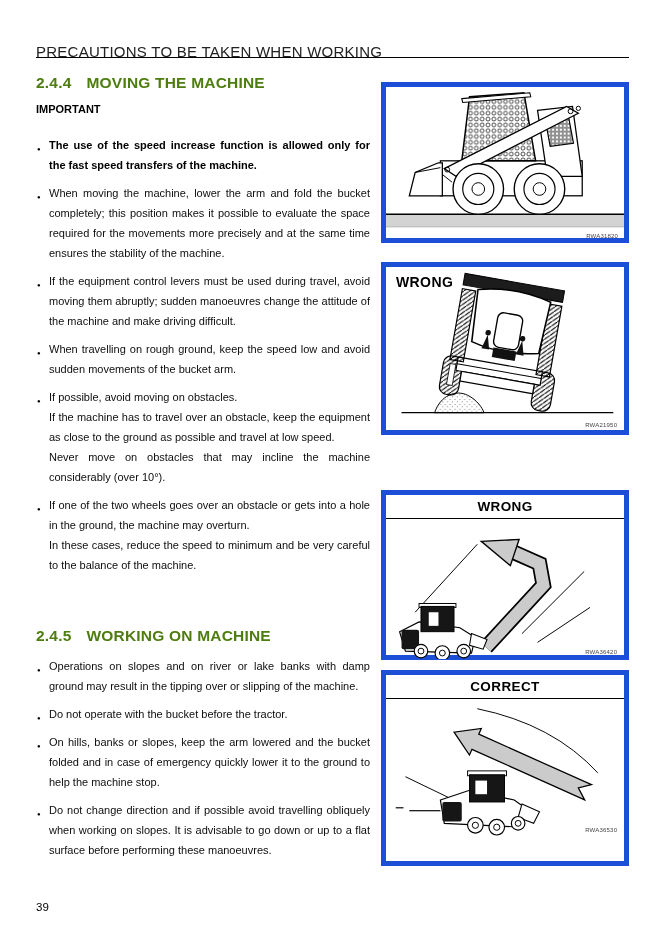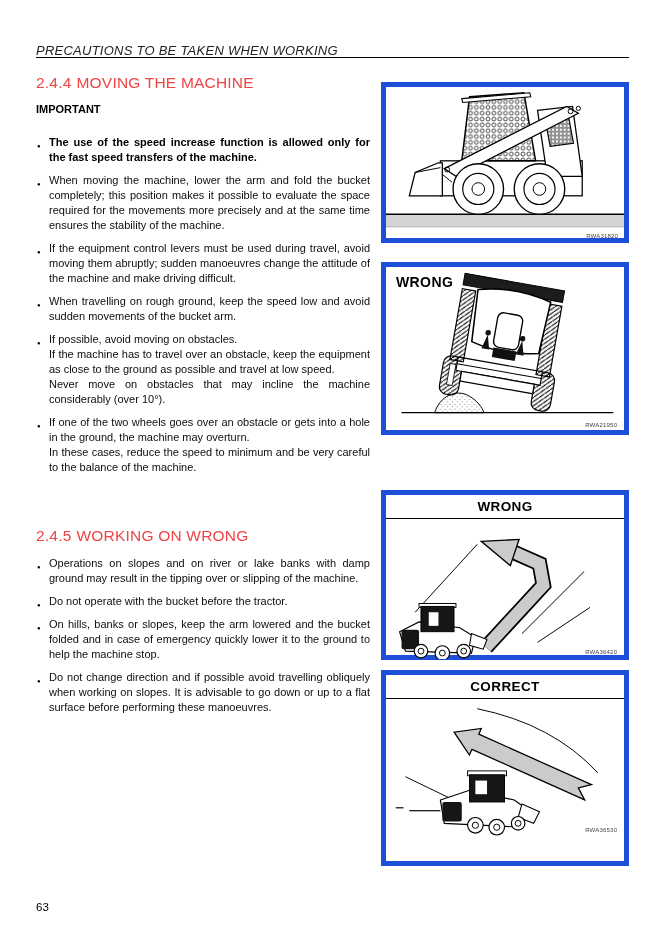--- a/index.html
+++ b/index.html
@@ -9,40 +9,40 @@
     width: 665px;
     height: 943px;
     background: #ffffff;
     font-family: "Liberation Sans", sans-serif;
     color: #111111;
     overflow: hidden;
   }
   
   .running-head {
     position: absolute; left: 36px; top: 43px;
-    font-size: 13px; letter-spacing: .25px; color:#222;font-style:italic;
+    font-size: 15px; letter-spacing: .25px; color:#222;
   }
   .head-rule {
     position: absolute; left: 36px; top: 57px; width: 593px; height: 0;
     border-top: 1px solid #000;
   }
   
   .text-col { position: absolute; left: 36px; top: 74px; width: 334px; }
   .section-heading {
-    display: flex; gap: 5px; align-items: baseline;
-    font-size: 15.5px; font-weight: normal; color:#ef4444;
+    display: flex; gap: 15px; align-items: baseline;
+    font-size: 15.5px; font-weight: bold; color:#4d7c0f;
     margin-bottom: 11px; letter-spacing: .2px;
   }
   .important { font-size: 11px; font-weight: bold; margin-bottom: 20px; color:#000; }
   ul.bullets { list-style: none; }
   li.bullet {
     position: relative;
     padding-left: 13px;
     font-size: 11px;
-    line-height: 15px;
+    line-height: 20px;
     text-align: justify;
     margin-bottom: 8px;
     white-space: pre-line;
     color:#0d0d0d;
   }
   li.bullet::before {
     content: "●";
     position: absolute; left: 1px; top: 3.5px;
     font-size: 6px; color:#000;
   }
@@ -102,21 +102,21 @@
 If the machine has to travel over an obstacle, keep the equipment as close to the ground as possible and travel at low speed.
 Never move on obstacles that may incline the machine considerably (over 10°).</li>
         <li class="bullet">If one of the two wheels goes over an obstacle or gets into a hole in the ground, the machine may overturn.
 In these cases, reduce the speed to minimum and be very careful to the balance of the machine.</li>
       </ul>
     </div>
 
     <div class="section-gap">
       <div class="section-heading">
         <span>2.4.5</span>
-        <span>WORKING ON WRONG</span>
+        <span>WORKING ON MACHINE</span>
       </div>
       <ul class="bullets">
         <li class="bullet">Operations on slopes and on river or lake banks with damp ground may result in the tipping over or slipping of the machine.</li>
         <li class="bullet">Do not operate with the bucket before the tractor.</li>
         <li class="bullet">On hills, banks or slopes, keep the arm lowered and the bucket folded and in case of emergency quickly lower it to the ground to help the machine stop.</li>
         <li class="bullet">Do not change direction and if possible avoid travelling obliquely when working on slopes. It is advisable to go down or up to a flat surface before performing these manoeuvres.</li>
       </ul>
     </div>
   </div>
 
@@ -264,15 +264,15 @@
           <circle cx="114" cy="132" r="3.2" fill="none" stroke="#000" stroke-width="1"></circle>
           <circle cx="136" cy="128" r="7" fill="#fff" stroke="#000" stroke-width="1.2"></circle>
           <circle cx="136" cy="128" r="3" fill="none" stroke="#000" stroke-width="1"></circle>
         </g>
         <text class="fig-code" x="238" y="137" text-anchor="end">RWA36530</text>
       </svg>
     </div>
 
   </div>
 
-  <div class="page-number">63</div>
+  <div class="page-number">39</div>
 
 </div>
 
 </body></html>

